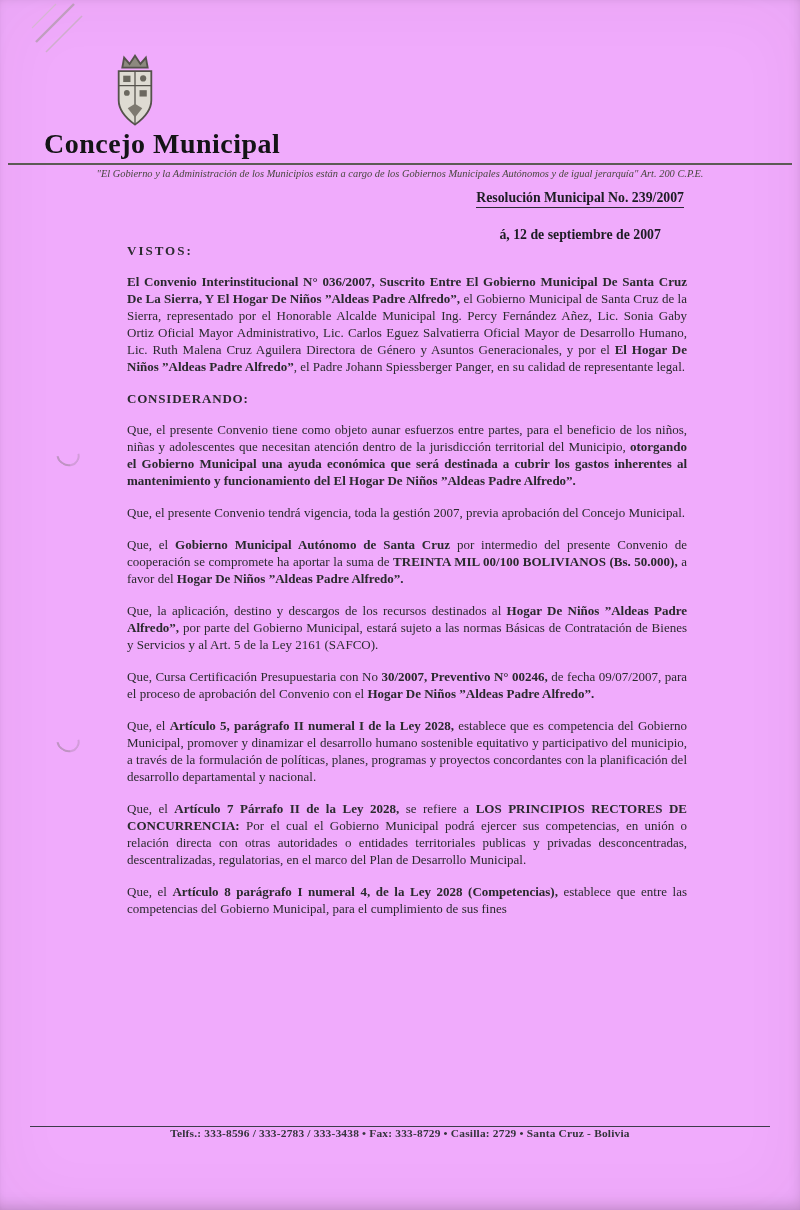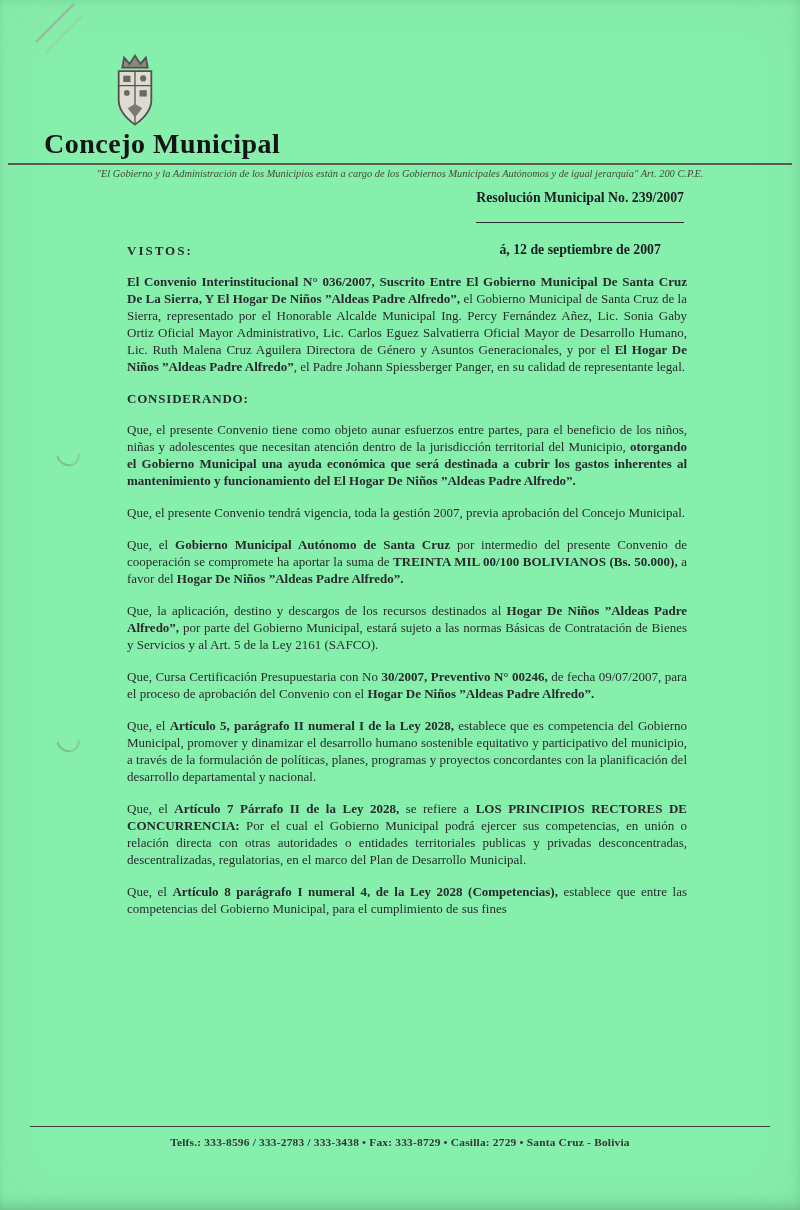--- a/index.html
+++ b/index.html
@@ -3,21 +3,21 @@
 <meta charset="utf-8">
 <style>
   * { margin:0; padding:0; box-sizing:border-box; }
   body {
     width:800px; height:1210px;
     font-family:"Liberation Serif", serif;
     background:#e7e6e2;
   }
   .page {
     position:relative; width:800px; height:1210px;
-    background:#86efac;
+    background:#f0abfc;
     overflow:hidden;
     box-shadow:
       inset -5px -12px 16px -10px rgba(0,0,0,.22),
       inset 5px 0 12px -10px rgba(0,0,0,.14),
       inset 0 7px 12px -10px rgba(0,0,0,.14),
       inset 0 0 70px rgba(60,55,40,.045);
     color:#26262a;
   }
   
   .corner-fold { position:absolute; left:30px; top:2px; opacity:.55; }
@@ -45,41 +45,41 @@
     padding-top:3px;
     font-style:italic; font-size:10.4px; color:#48463f;
     text-align:center; white-space:nowrap; overflow:hidden;
   }
 
   
   .res {
     position:absolute; top:190px; right:116px;
     text-align:center; font-weight:bold; font-size:13.8px; color:#1d1d24;
   }
-  .res .num { display:inline-block; border-bottom:1.5px solid #2a2a33; padding-bottom:16px;text-align:center; }
+  .res .num { display:inline-block; border-bottom:1.5px solid #2a2a33; padding-bottom:1px;text-align:center; }
   .res .date { margin-top:19px; }
 
   
   .doc {
     position:absolute; left:127px; right:113px; top:242px;
     font-size:13px; line-height:17px; text-align:justify;
     color:#2a2a2e;
   }
   .heading { font-weight:bold; margin-bottom:14px; }
   .heading.vistos { letter-spacing:2px; }
   .heading.considerando { letter-spacing:.8px; margin-top:10px; }
   .para { margin-bottom:15px; }
   .para .b { font-weight:bold; }
   .paras { margin-bottom:4px; }
 
   
   .footer {
     position:absolute; left:30px; right:30px; top:1126px;
     border-top:1.8px solid #3c3c4a;
-    padding-top:9px;
+    padding-top:0;
     text-align:center;
     font-size:11.4px; font-weight:bold; color:#34343c;
     letter-spacing:.2px;
   }
 </style>
 </head>
 <body>
 
 <div class="page">
 

